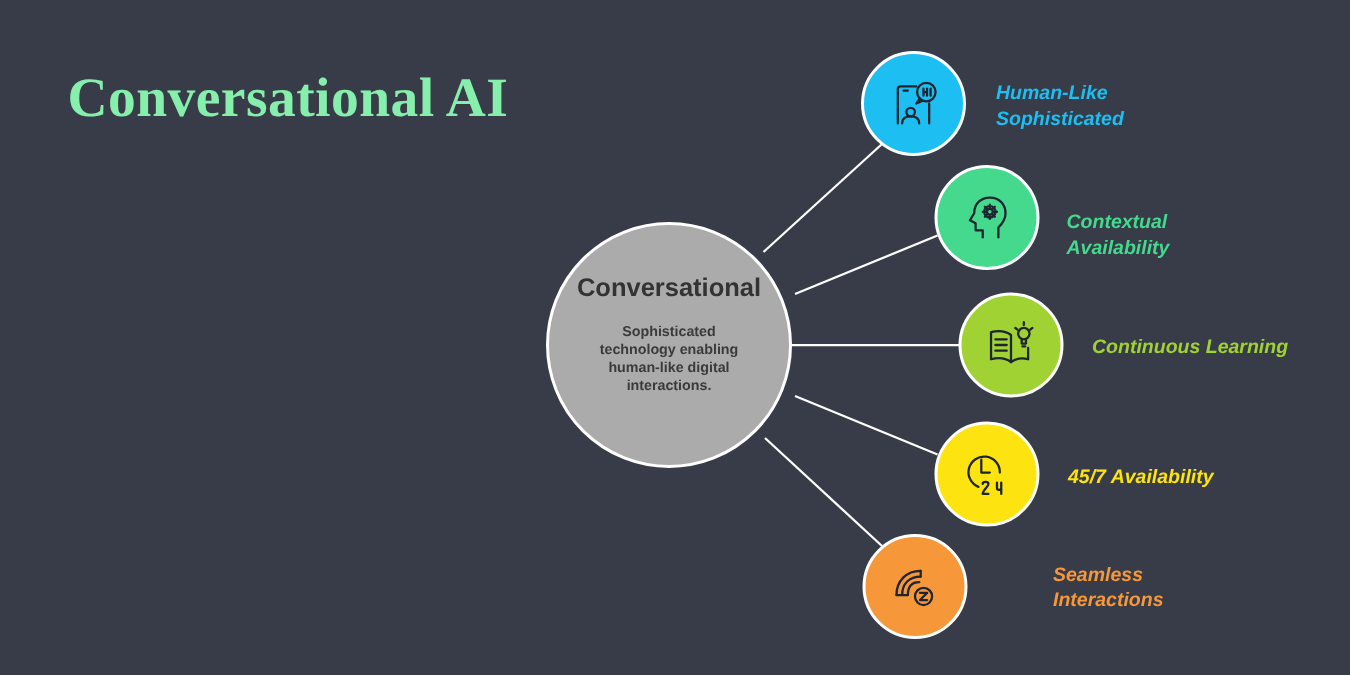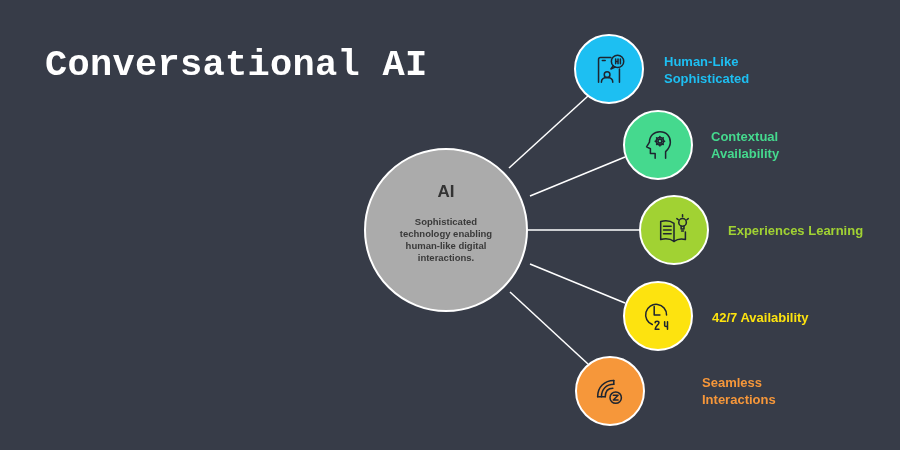--- a/index.html
+++ b/index.html
@@ -1,41 +1,41 @@
 <!DOCTYPE html>
 <html><head>
 <meta charset="utf-8">
 <style>
   html, body { margin:0; padding:0; }
   body { width:900px; height:450px; background:#373c48; overflow:hidden; position:relative; font-family:"Liberation Sans", "DejaVu Sans", sans-serif; }
-  .title { position:absolute; left:45px; top:44px; font-size:37px; font-weight:700; color:#ffffff; letter-spacing:0.3px; font-family:Liberation Mono, monospace; }
+  .title { position:absolute; left:45px; top:44px; font-size:37px; font-weight:700; color:#86efac; letter-spacing:0.3px; font-family:Liberation Serif, serif; }
   svg.lines { position:absolute; left:0; top:0; }
   .center { position:absolute; left:364px; top:148px; width:164px; height:164px; border-radius:50%; background:#ababab; border:2px solid #ffffff; box-sizing:border-box; text-align:center; color:#333333; }
   .center-title { margin-top:32px; font-size:17px; font-weight:700; line-height:20px; }
   .center-desc { margin:14px auto 0; width:112px; font-size:9.5px; font-weight:700; line-height:12px; color:#3a3a3a; }
   .node { position:absolute; width:70px; height:70px; border-radius:50%; border:2px solid #ffffff; box-sizing:border-box; display:flex; align-items:center; justify-content:center; }
   .node svg { width:38px; height:38px; }
-  .label { position:absolute; font-size:13px; font-weight:700; line-height:17px; }
+  .label { position:absolute; font-size:13px; font-weight:700; line-height:17px;font-style:italic; }
 </style>
 </head>
 <body>
 
 <div class="title">Conversational AI</div>
 
 <svg class="lines" width="900" height="450">
   <line x1="509" y1="168" x2="588" y2="96" stroke="#ffffff" stroke-width="1.5"></line>
   <line x1="530" y1="196" x2="625" y2="157" stroke="#ffffff" stroke-width="1.5"></line>
   <line x1="528" y1="230" x2="640" y2="230" stroke="#ffffff" stroke-width="1.5"></line>
   <line x1="530" y1="264" x2="625" y2="303" stroke="#ffffff" stroke-width="1.5"></line>
   <line x1="510" y1="292" x2="588" y2="364" stroke="#ffffff" stroke-width="1.5"></line>
 </svg>
 
 <div class="center">
   <div class="center-title">
-    <div>AI</div>
+    <div>Conversational</div>
   </div>
   <div class="center-desc">Sophisticated technology enabling human-like digital interactions.</div>
 </div>
 
 <div class="node" style="left:574px;top:34px;background:#1dbff2;">
   <svg viewBox="0 0 40 40" fill="none" stroke="#1e2530" stroke-width="1.6" stroke-linecap="round" stroke-linejoin="round">
     <path d="M22 8 H11 a2 2 0 0 0 -2 2 V34 M31 20 V34"></path>
     <path d="M13 11 h3"></path>
     <circle cx="18" cy="26" r="3"></circle>
     <path d="M12 34 c0 -4 3 -5 6 -5 c3 0 6 1 6 5"></path>
@@ -50,49 +50,49 @@
 </div>
 
 <div class="node" style="left:623px;top:110px;background:#45d98e;">
   <svg viewBox="0 0 40 40" fill="none" stroke="#1e2530" stroke-width="1.6" stroke-linecap="round" stroke-linejoin="round">
     <path d="M17 34 V29 H12 V24 L8 22 L11 17 C11 10 16 6 22 6 C29 6 33 11 33 17 C33 22 30 25 28 27 V34"></path>
     <circle cx="22" cy="16" r="2"></circle>
     <path d="M22 11 v2 M22 19 v2 M17 16 h2 M25 16 h2 M18.5 12.5 l1.4 1.4 M24.1 18.1 l1.4 1.4 M18.5 19.5 l1.4 -1.4 M24.1 13.9 l1.4 -1.4"></path>
     <circle cx="22" cy="16" r="4"></circle>
   </svg>
 </div>
-<div class="label" style="left:711px;top:128px;color:#45d98e;">
+<div class="label" style="left:711px;top:139px;color:#45d98e;">
   <div>Contextual</div>
   <div>Availability</div>
 </div>
 
 <div class="node" style="left:639px;top:195px;background:#a1d233;">
   <svg viewBox="0 0 40 40" fill="none" stroke="#1e2530" stroke-width="1.6" stroke-linecap="round" stroke-linejoin="round">
     <path d="M20 32 C16 29 10 29 6 30 V11 C10 10 16 10 20 13 V32"></path>
     <path d="M20 32 C24 29 28 29 32 30 V22"></path>
     <path d="M9 16 h8 M9 20 h8 M9 24 h8"></path>
     <circle cx="29" cy="12" r="4"></circle>
     <path d="M27.5 16 v3 h3 v-3 M28 21 h2"></path>
     <path d="M29 4 v2 M23 8 l1.5 1.2 M35 8 l-1.5 1.2"></path>
   </svg>
 </div>
 <div class="label" style="left:728px;top:222px;color:#a1d233;">
-  <div>Experiences Learning</div>
+  <div>Continuous Learning</div>
 </div>
 
 <div class="node" style="left:623px;top:281px;background:#fde30f;">
   <svg viewBox="0 0 40 40" fill="none" stroke="#1e2530" stroke-width="1.6" stroke-linecap="round" stroke-linejoin="round">
     <path d="M14 29 A11 11 0 1 1 29 19"></path>
     <path d="M16 10 v9 h6"></path>
     <path d="M17 27 c0 -2 4 -2 4 0 c0 2 -4 4 -4 7 h4"></path>
     <path d="M27 26 v4 c0 1.5 3 1.5 3 0 v-4 M30 30 v4"></path>
   </svg>
 </div>
 <div class="label" style="left:712px;top:309px;color:#fde30f;">
-  <div>42/7 Availability</div>
+  <div>45/7 Availability</div>
 </div>
 
 <div class="node" style="left:575px;top:356px;background:#f6973a;">
   <svg viewBox="0 0 40 40" fill="none" stroke="#1e2530" stroke-width="1.6" stroke-linecap="round" stroke-linejoin="round">
     <path d="M7 26 C7 16 14 9 24 9"></path>
     <path d="M11 26 C11 18 16 13 24 13"></path>
     <path d="M15 26 C15 20 18 17 23 17"></path>
     <path d="M7 26 h4 M11 26 h4 M24 9 v4"></path>
     <circle cx="26" cy="27" r="6"></circle>
     <path d="M23.5 24.5 h5 l-5 5 h5"></path>

